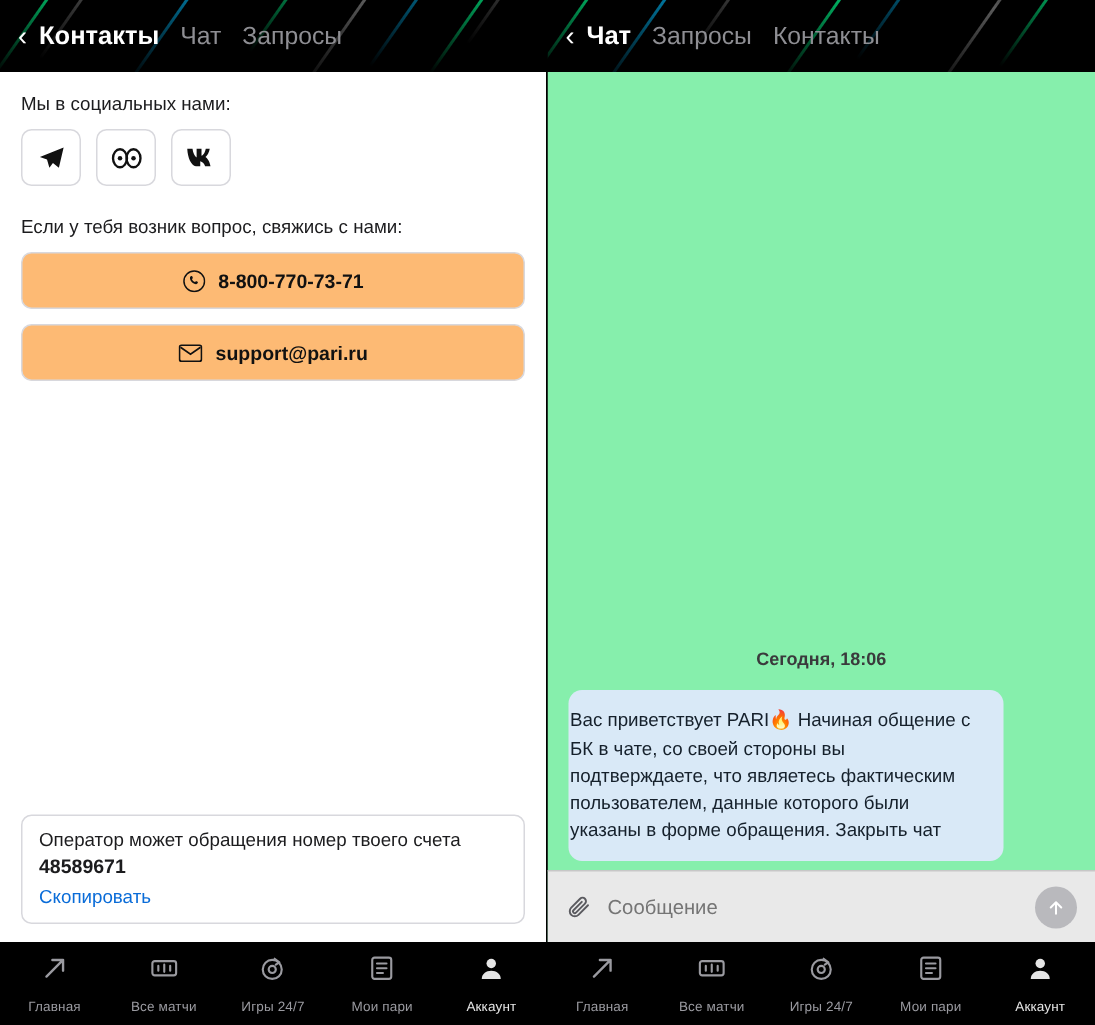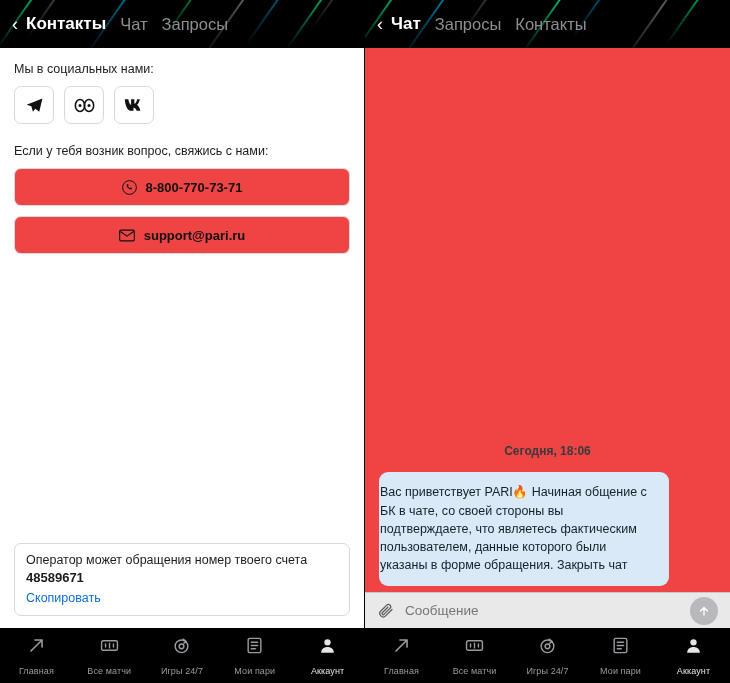--- a/index.html
+++ b/index.html
@@ -87,21 +87,21 @@
     border-radius: 7px;
     background: #fff;
     display: flex; align-items: center; justify-content: center;
     cursor: pointer;
   }
   .social-btn svg { display: block; }
   .contact-btn {
     height: 38px;
     border: 1px solid #d8d8dd;
     border-radius: 7px;
-    background: #ef4444;
+    background: #fdba74;
     display: flex; align-items: center; justify-content: center;
     gap: 9px;
     font-size: 13px;
     color: #111;
     font-weight: bold;
     margin-bottom: 10px;
     cursor: pointer;
   }
   .contact-btn .ico { display: flex; align-items: center; color: #222; }
 
@@ -118,21 +118,21 @@
     font-size: 12.5px;
     color: #0a6cd8;
     font-weight: normal;
     cursor: pointer;
   }
 
   
   .chat-body {
     position: absolute;
     top: 48px; left: 0; right: 0; bottom: 55px;
-    background: #ef4444;
+    background: #86efac;
     display: flex;
     flex-direction: column;
   }
   .chat-scroll {
     flex: 1 1 auto;
     padding: 10px 14px 6px 14px;
     display: flex;
     flex-direction: column;
     justify-content: flex-end;
   }
@@ -147,21 +147,21 @@
     align-self: flex-start;
     max-width: 290px;
     background: #d9e9f7;
     border-radius: 9px;
     padding: 11px 13px 12px 1px;
     font-size: 12.5px;
     line-height: 1.45;
     color: #15202b;
   }
   .composer {
-    height: 36px;
+    height: 48px;
     background: #e9e9e9;
     border-top: 1px solid #c7c7c7;
     display: flex;
     align-items: center;
     gap: 10px;
     padding: 0 12px;
   }
   .clip { color: #5a5a5f; display: flex; align-items: center; cursor: pointer; }
   .msg-input {
     flex: 1 1 auto;

